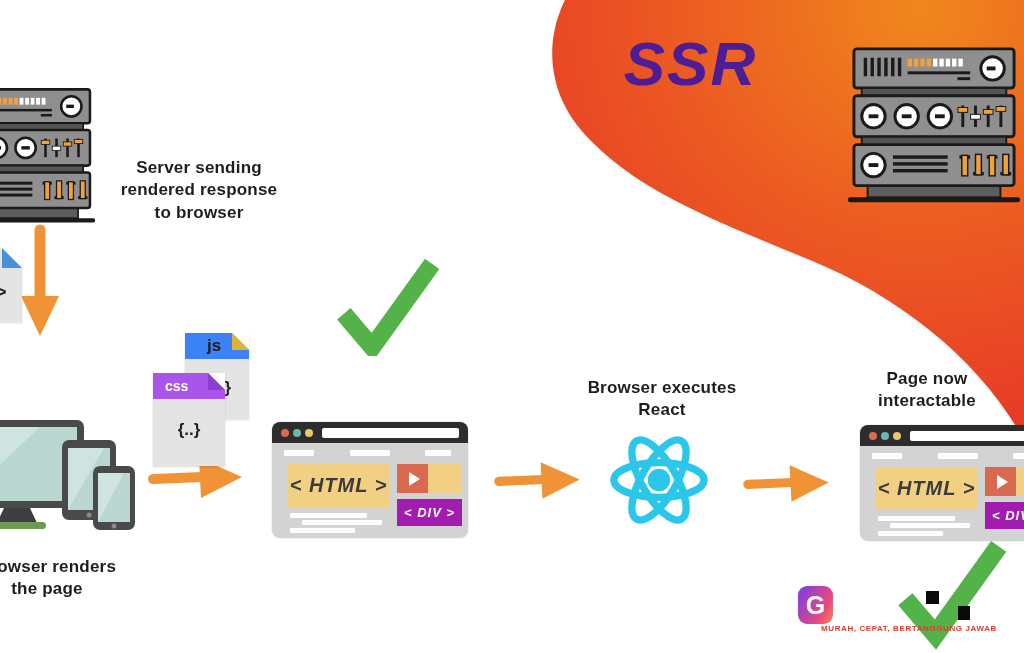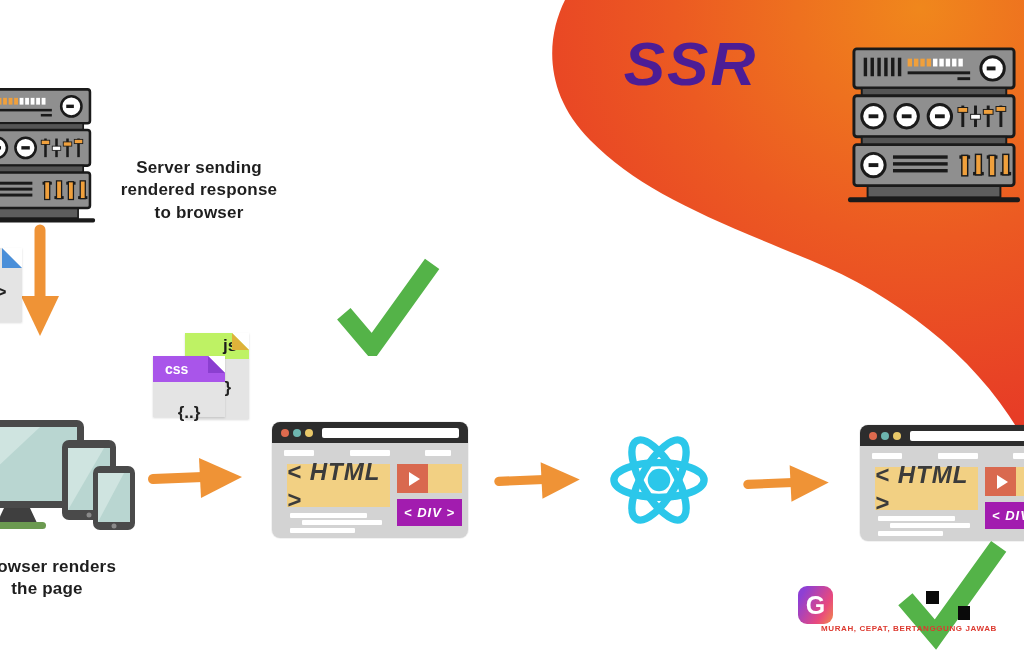--- a/index.html
+++ b/index.html
@@ -13,21 +13,21 @@
   
   .browser{position:absolute;width:196px;height:116px;background:#d3d3d3;border-radius:8px;
            box-shadow:0 0 0 1px rgba(0,0,0,.05);z-index:3;}
   .browser .top{position:absolute;left:0;top:0;width:100%;height:21px;background:#2d2d2d;
            border-radius:8px 8px 0 0;display:flex;align-items:center;padding:0 9px;box-sizing:border-box;}
   .browser .dot{width:8px;height:8px;border-radius:50%;margin-right:4px;flex:0 0 auto;}
   .browser .addr{flex:1;height:10px;background:#ffffff;border-radius:2px;margin-left:5px;}
   .browser .bar{position:absolute;background:#ffffff;height:6px;border-radius:1px;}
   .htmlbox{position:absolute;left:15px;top:42px;width:103px;height:43px;background:#f2d083;
            display:flex;align-items:center;justify-content:center;font-style:italic;font-weight:bold;
-           font-size:24px;color:#3b3b3b;letter-spacing:1px;}
+           font-size:20px;color:#3b3b3b;letter-spacing:1px;}
   .playbox{position:absolute;left:125px;top:42px;width:31px;height:29px;background:#d9694f;
            display:flex;align-items:center;justify-content:center;}
   .playtri{width:0;height:0;border-left:11px solid #fff;border-top:7px solid transparent;
            border-bottom:7px solid transparent;margin-left:3px;}
   .ybox2{position:absolute;left:156px;top:42px;width:34px;height:29px;background:#f2d083;}
   .divbox{position:absolute;left:125px;top:77px;width:65px;height:27px;background:#a21caf;
            display:flex;align-items:center;justify-content:center;font-style:italic;font-weight:bold;
            font-size:13px;color:#ffffff;letter-spacing:1px;}
   
   .file{position:absolute;background:#e4e4e4;box-shadow:0 1px 2px rgba(0,0,0,.15);}
@@ -179,27 +179,27 @@
     <rect x="141" y="48" width="42" height="64" rx="7" fill="#4a4a4a"></rect>
     <rect x="146" y="55" width="32" height="49" fill="#b9d6d1"></rect>
     <polygon points="146,104 146,55 172,55" fill="#cfe4e0"></polygon>
     <circle cx="162" cy="108" r="2.5" fill="#8a8a8a"></circle>
   </svg>
 
   <div class="label" style="left:-42px;top:556px;width:178px;">Browser renders
 the page</div>
 
   <div class="file" style="left:185px;top:333px;width:64px;height:86px;z-index:1;">
-    <div class="head" style="background:#bef264;color:#1c1c1c;font-size:17px;padding-left:38px;">js</div>
+    <div class="head" style="background:#3b82f6;color:#1c1c1c;font-size:17px;padding-left:22px;">js</div>
     <div class="cut"></div>
     <div class="fold" style="border-bottom-color:#dfb23a;"></div>
     <div class="body-txt" style="top:45px;font-size:17px;">{ ; }</div>
   </div>
 
-  <div class="file" style="left:153px;top:356px;width:72px;height:61px;z-index:2;">
+  <div class="file" style="left:153px;top:373px;width:72px;height:93px;z-index:2;">
     <div class="head" style="background:#a955ea;color:#ffffff;font-size:14px;padding-left:12px;">css</div>
     <div class="cut"></div>
     <div class="fold" style="border-bottom-color:#8b3fd0;"></div>
     <div class="body-txt" style="top:47px;font-size:17px;">{..}</div>
   </div>
 
   <svg class="abs" style="left:145px;top:450px;" width="100" height="55" viewBox="0 0 100 55">
     <line x1="8" y1="29" x2="58" y2="27" stroke="#EF9336" stroke-width="10" stroke-linecap="round"></line>
     <polygon points="54,8 97,27 56,48" fill="#EF9336"></polygon>
   </svg>
@@ -228,35 +228,39 @@
     <div class="bar" style="left:18px;top:91px;width:77px;height:5px;"></div>
     <div class="bar" style="left:30px;top:98px;width:80px;height:5px;"></div>
     <div class="bar" style="left:18px;top:106px;width:65px;height:5px;"></div>
   </div>
 
   <svg class="abs" style="left:488px;top:455px;" width="98" height="50" viewBox="0 0 100 55">
     <line x1="8" y1="29" x2="58" y2="27" stroke="#EF9336" stroke-width="10" stroke-linecap="round"></line>
     <polygon points="54,8 97,27 56,48" fill="#EF9336"></polygon>
   </svg>
 
+  <div class="label" style="left:572px;top:377px;width:180px;">Browser executes
+React</div>
 
   <svg class="abs" style="left:607px;top:428px;" width="104" height="104" viewBox="-60 -60 120 120">
     <g stroke="#2BC7EA" stroke-width="8.5" fill="none">
       <ellipse rx="52" ry="20"></ellipse>
       <ellipse rx="52" ry="20" transform="rotate(60)"></ellipse>
       <ellipse rx="52" ry="20" transform="rotate(120)"></ellipse>
     </g>
     <circle r="13" fill="#2BC7EA"></circle>
   </svg>
 
   <svg class="abs" style="left:737px;top:458px;" width="98" height="50" viewBox="0 0 100 55">
     <line x1="8" y1="29" x2="58" y2="27" stroke="#EF9336" stroke-width="10" stroke-linecap="round"></line>
     <polygon points="54,8 97,27 56,48" fill="#EF9336"></polygon>
   </svg>
 
+  <div class="label" style="left:852px;top:368px;width:150px;z-index:4;">Page now
+interactable</div>
 
   <div class="browser" style="left:860px;top:425px;">
     <div class="top">
       <div class="dot" style="background:#dd6a4e;"></div>
       <div class="dot" style="background:#6db5af;"></div>
       <div class="dot" style="background:#e9c869;"></div>
       <div class="addr"></div>
     </div>
     <div class="bar" style="left:12px;top:28px;width:30px;"></div>
     <div class="bar" style="left:78px;top:28px;width:40px;"></div>

